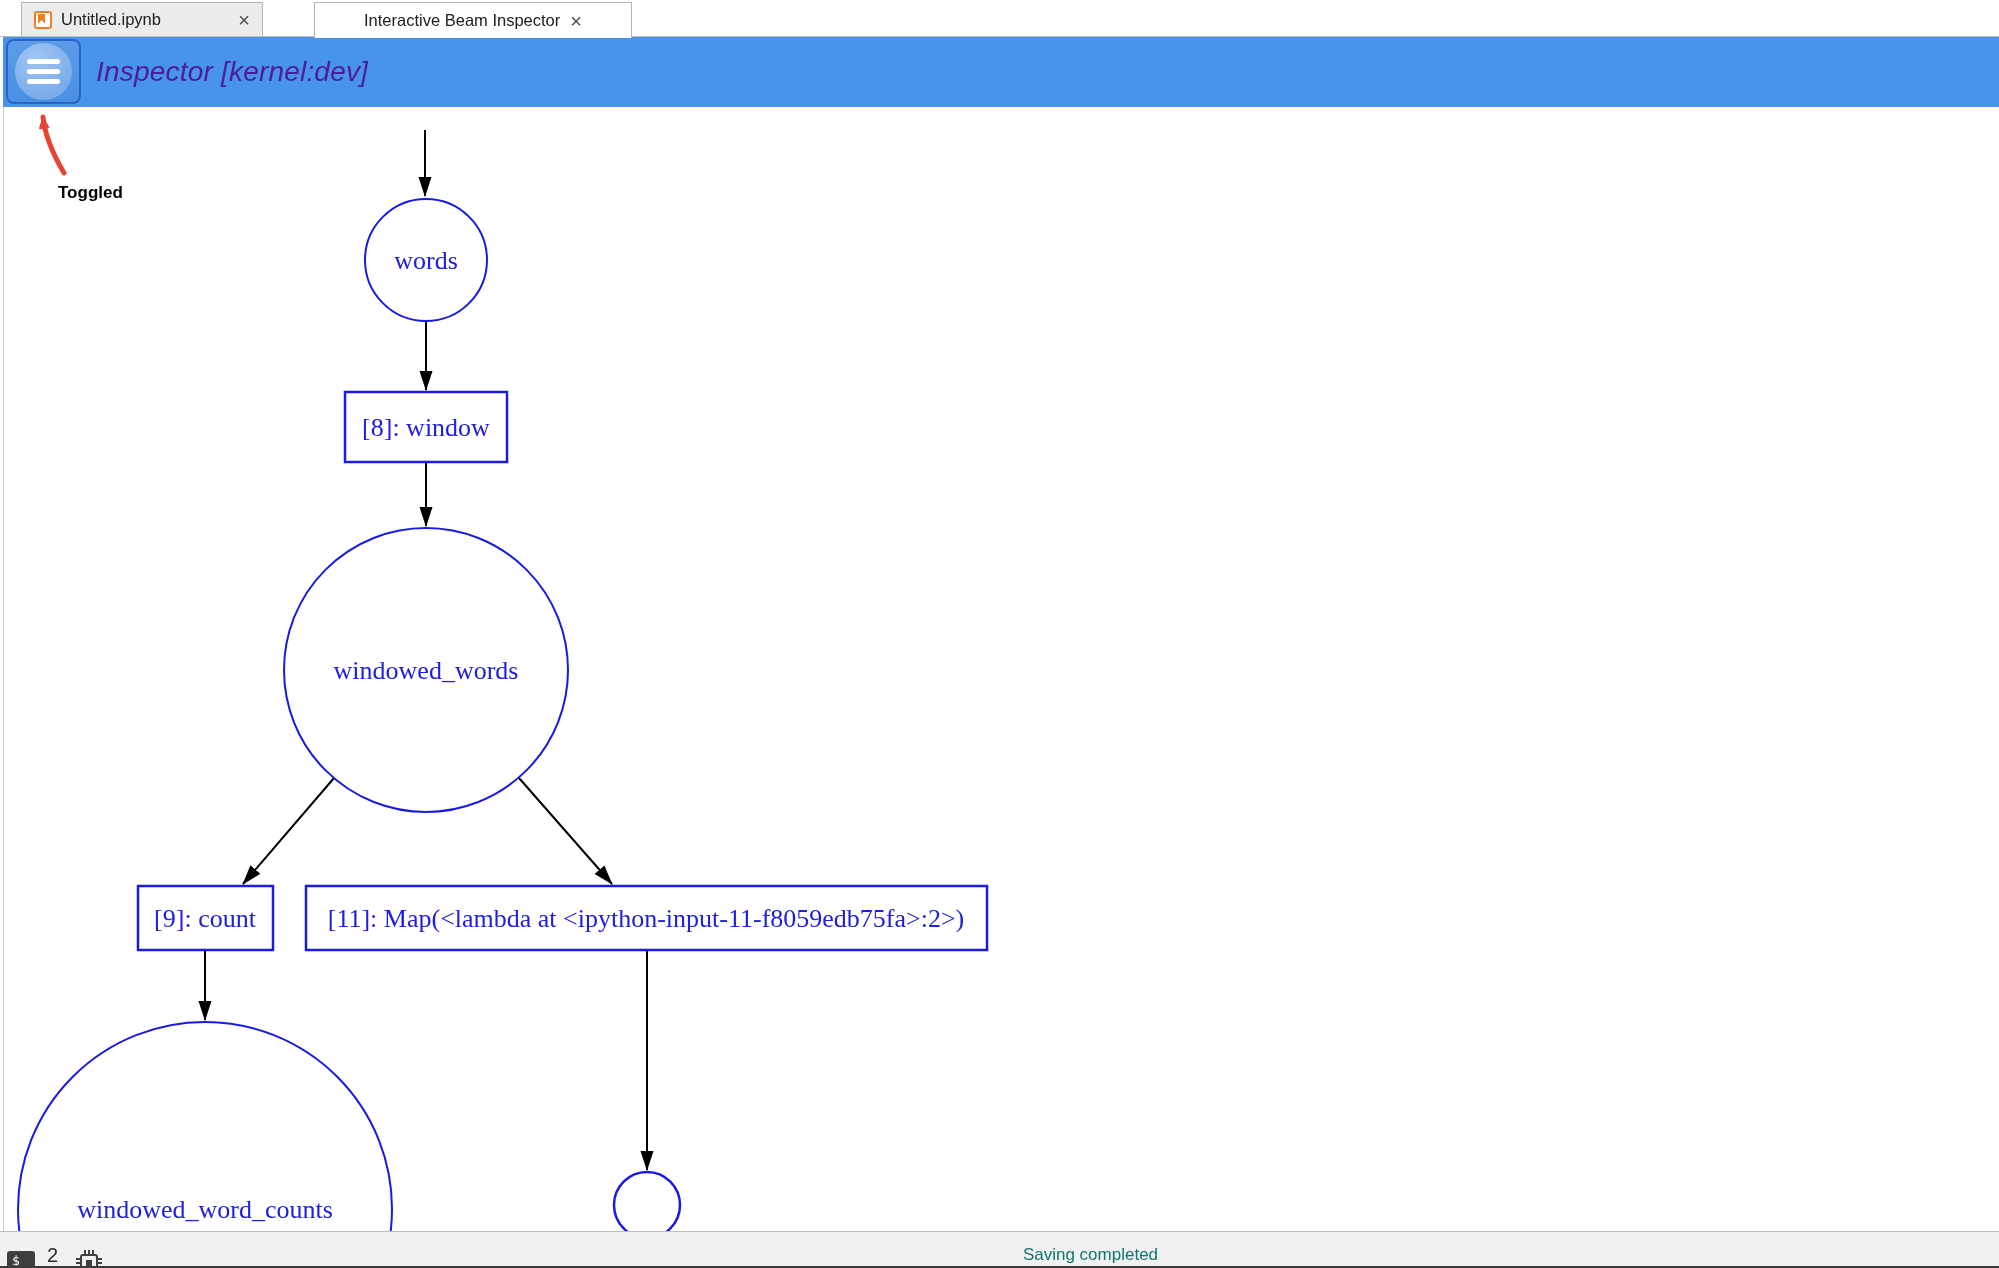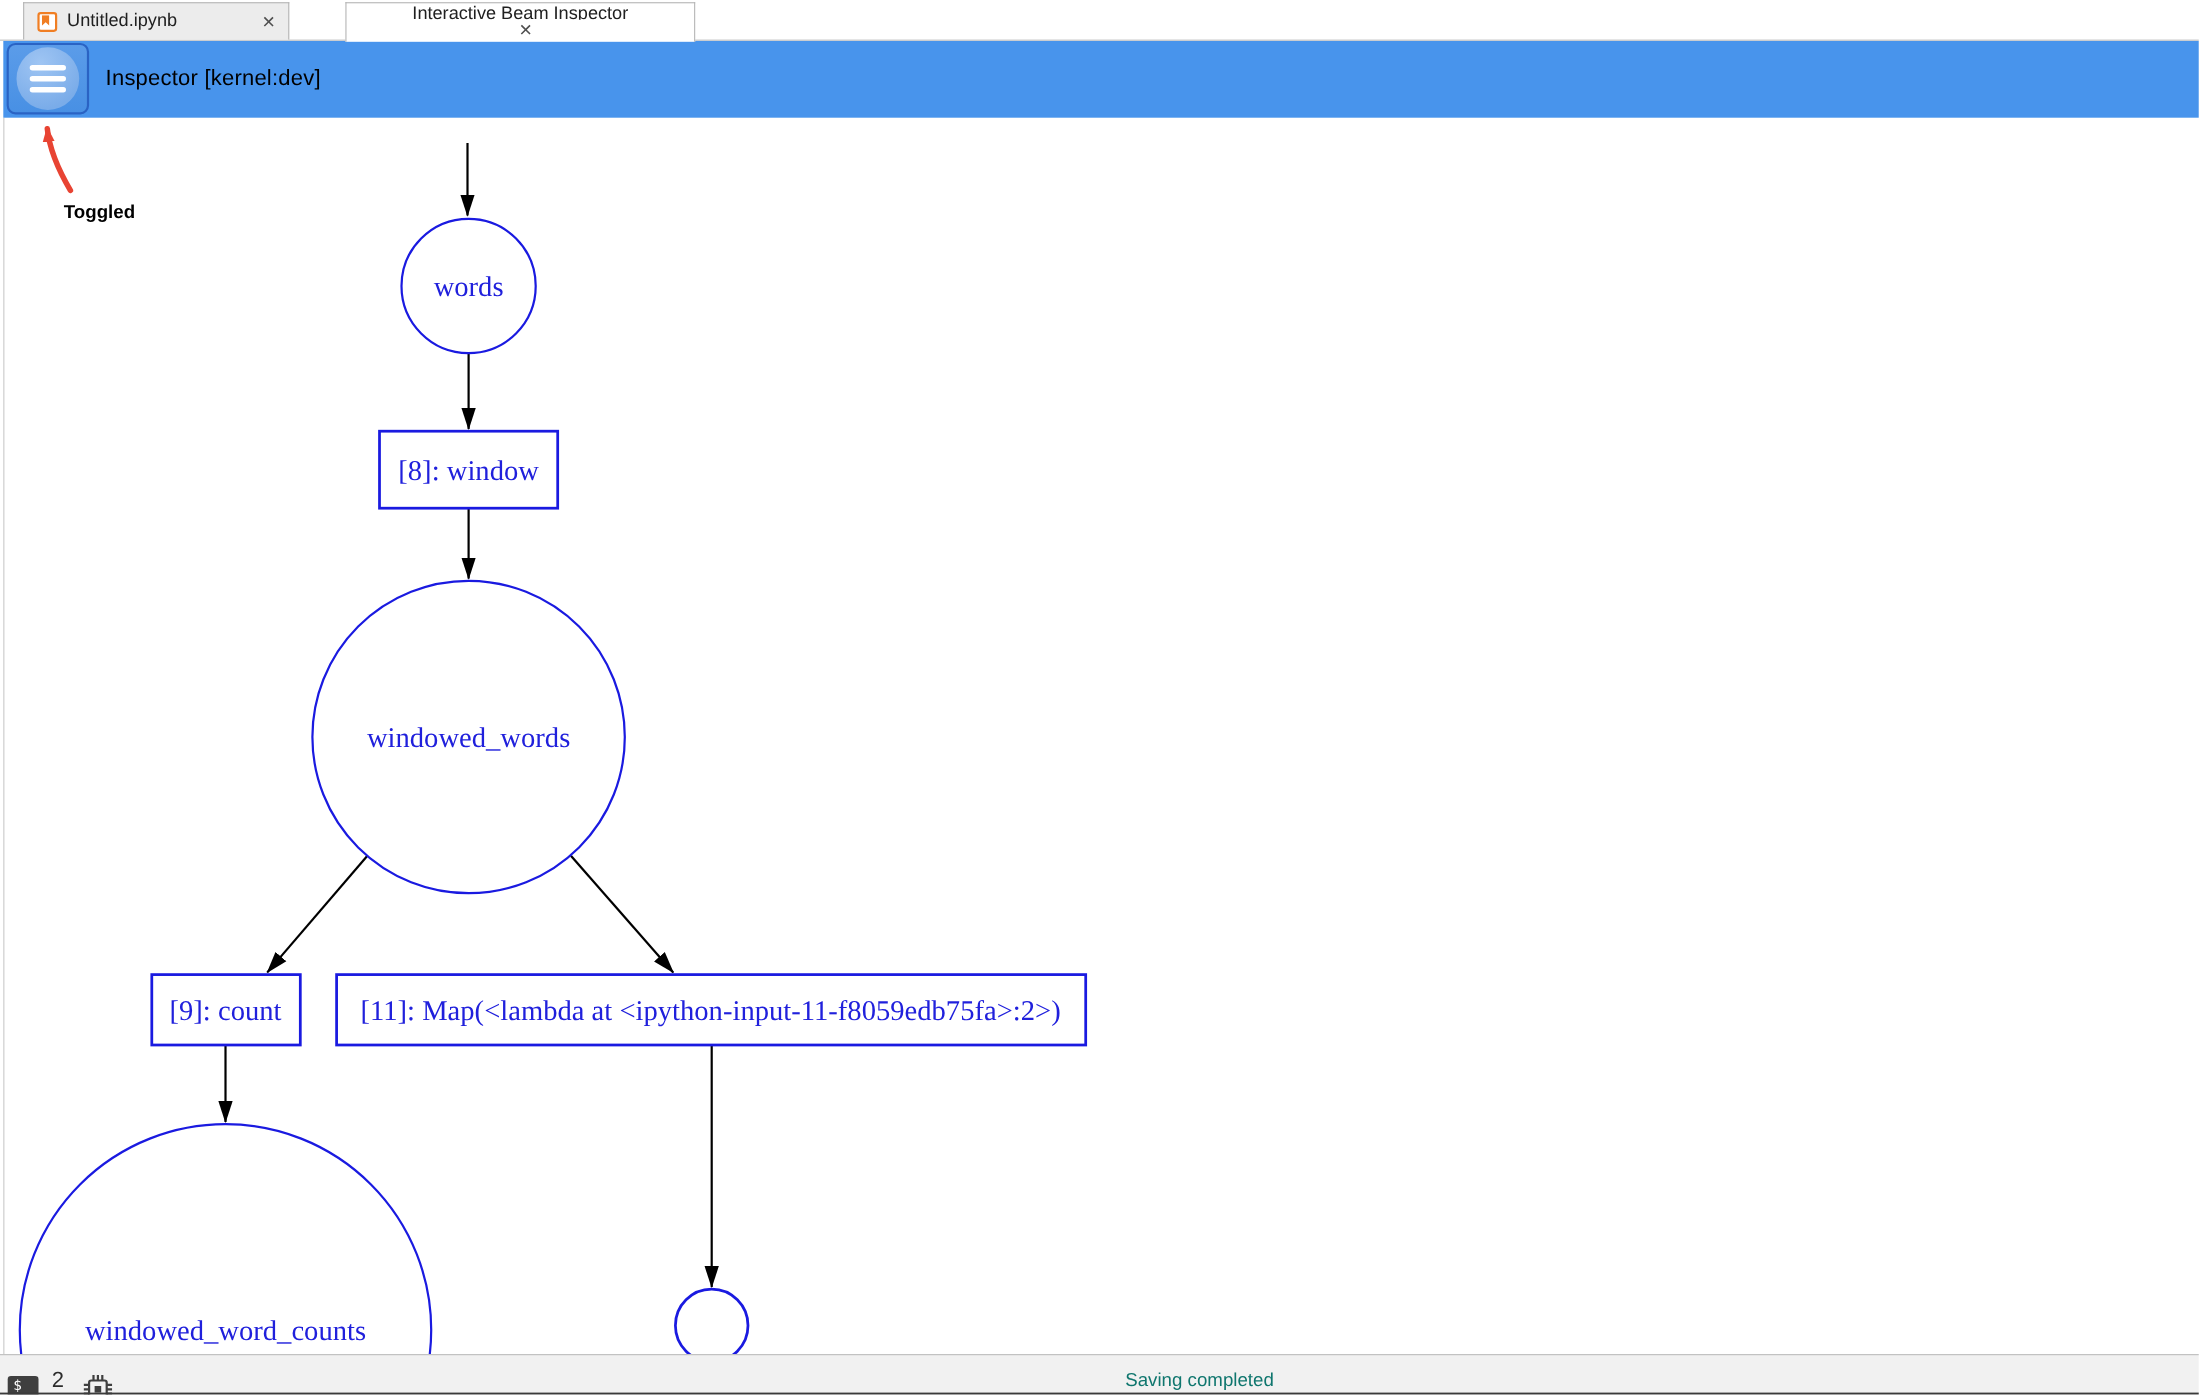--- a/index.html
+++ b/index.html
@@ -7,34 +7,34 @@
   .screen { position:relative; width:1999px; height:1268px; background:#fff; overflow:hidden; }
 
   
   .tab-bar { position:absolute; top:0; left:0; right:0; height:37px; background:#ffffff;
              border-bottom:1px solid #bdbdbd; z-index:5; }
   .tab { position:absolute; top:2px; display:flex; align-items:center; font-size:16.5px; color:#202020;
          padding:0 12px; cursor:default; }
   .tab-inactive { left:21px; width:242px; height:34px; background:#ececec;
                   border:1px solid #b5b5b5; border-bottom:none; }
   .tab-active { left:314px; width:318px; height:36px; background:#ffffff;
-                border:1px solid #b5b5b5; border-bottom:none; justify-content:center; z-index:6;flex-direction:column; }
+                border:1px solid #b5b5b5; border-bottom:none; justify-content:center; z-index:6; }
   .tab-label { white-space:nowrap; overflow:hidden; }
   .tab-inactive .tab-label { flex:1; margin-left:9px; }
   .tab-close { color:#4f4f4f; font-size:20px; font-weight:400; line-height:1; margin-left:10px; }
   .nb-icon { position:relative; width:18px; height:18px; border:2px solid #f07e23; border-radius:3px;
              background:#fff; flex:0 0 auto; }
   .nb-icon::after { content:""; position:absolute; left:2px; top:1px; width:7px; height:10px;
              background:#f07e23; clip-path:polygon(0 0,100% 0,100% 100%,50% 68%,0 100%); }
 
   
   .panel-border { position:absolute; left:3px; top:107px; height:1124px; width:1px; background:#c9c9c9; }
   .header { position:absolute; top:37px; left:3px; right:0; height:70px; background:#4894ec; z-index:4; }
   .header-title { position:absolute; left:93px; top:50%; transform:translateY(-50%);
-                  color:#000000; font-size:20px; font-weight:500; letter-spacing:0.2px; }
+                  color:#4c1d95; font-size:28px; font-weight:500; letter-spacing:0.2px;font-style:italic; }
   .menu-btn { position:absolute; left:3px; top:2px; width:75px; height:65px;
               border:2px solid #2a63c4; border-radius:8px;
               background:linear-gradient(180deg,#5b9ce9,#4890e4); cursor:pointer;
               display:flex; align-items:center; justify-content:center; }
   .menu-circle { width:57px; height:57px; border-radius:50%;
                  background:radial-gradient(circle at 38% 26%, #9fc5f3, #7aace9 75%);
                  display:flex; flex-direction:column; align-items:center; justify-content:center; gap:5px; }
   .menu-bar { width:33px; height:5px; background:#ffffff; border-radius:3px; }
 
   

